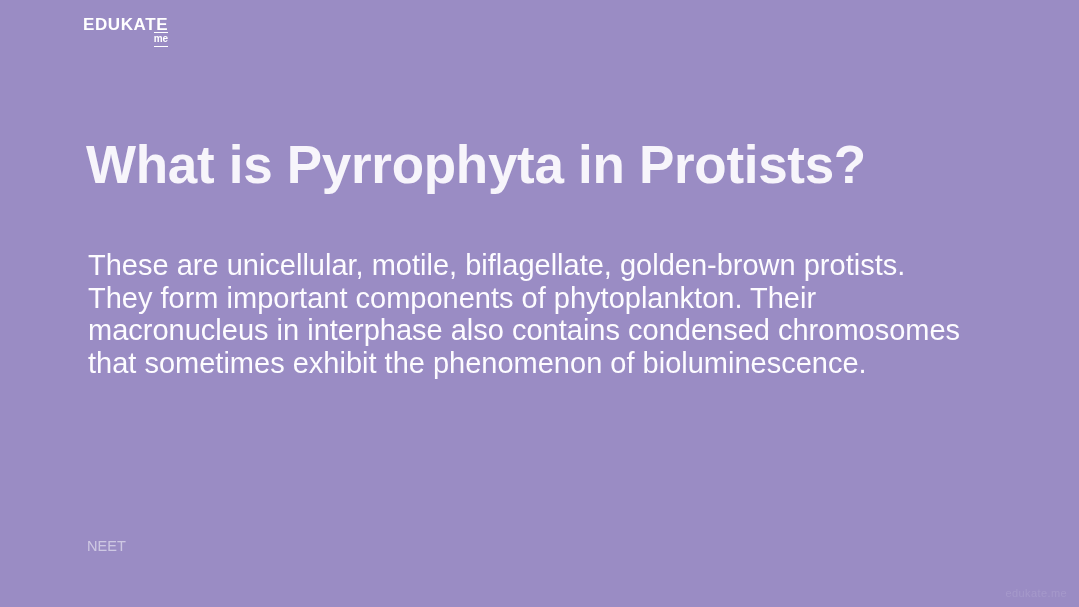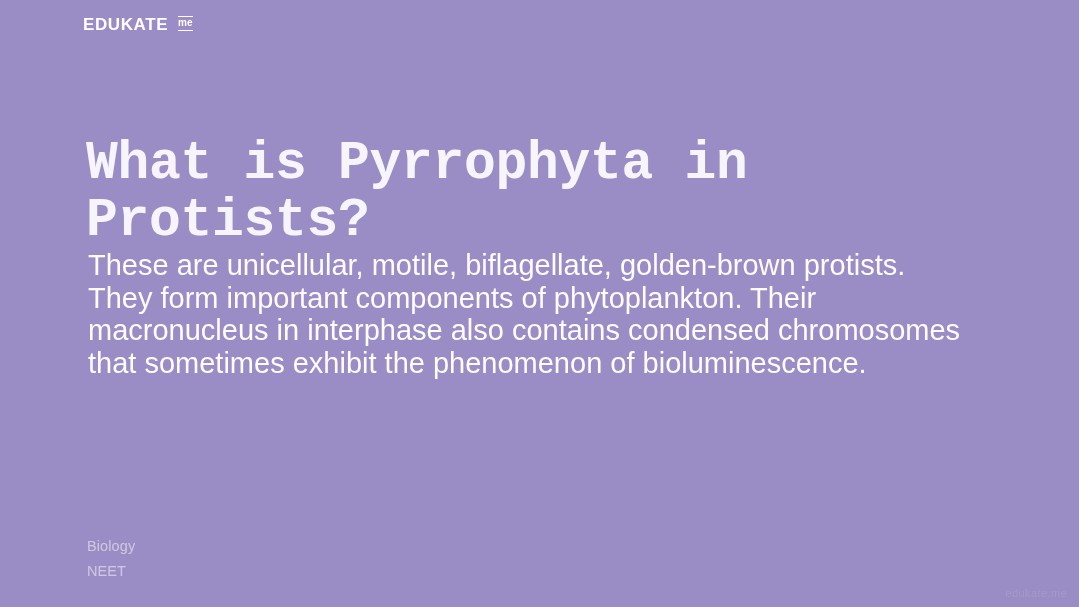--- a/index.html
+++ b/index.html
@@ -21,23 +21,24 @@
     inset: 0;
     background: #9a8cc4;
   }
 
   
   .brand {
     position: absolute;
     left: 83px;
     top: 16px;
     display: flex;
-    align-items: center;
+    align-items: flex-end;
     line-height: 1;
     user-select: none;
+    flex-direction: column;
   }
   .brand-main {
     font-size: 17px;
     font-weight: bold;
     letter-spacing: 0.6px;
     color: #ffffff;
   }
   .brand-sup {
     font-size: 10px;
     font-weight: bold;
@@ -56,21 +57,20 @@
     position: absolute;
     left: 86px;
     top: 136px;
     width: 900px;
     margin: 0;
     font-size: 53px;
     font-weight: bold;
     line-height: 1.08;
     letter-spacing: -0.3px;
     color: #f7f5fb;
-    font-family: Liberation Mono, monospace;
   }
 
   
   .body-copy {
     position: absolute;
     left: 88px;
     top: 249px;
     width: 878px;
     margin: 0;
     font-size: 29px;
@@ -115,19 +115,18 @@
   <div class="brand">
     <span class="brand-main">EDUKATE</span>
     <span class="brand-sup">me</span>
   </div>
 
   <h1 class="title">What is Pyrrophyta in Protists?</h1>
 
   <p class="body-copy">These are unicellular, motile, biflagellate, golden-brown protists. They form important components of phytoplankton. Their macronucleus in interphase also contains condensed chromosomes that sometimes exhibit the phenomenon of bioluminescence.</p>
 
   <div class="meta">
-    <span class="meta-line">Biology</span>
     <span class="meta-line">NEET</span>
   </div>
 
   <div class="watermark">edukate.me</div>
 
 </div>
 
 </body></html>

